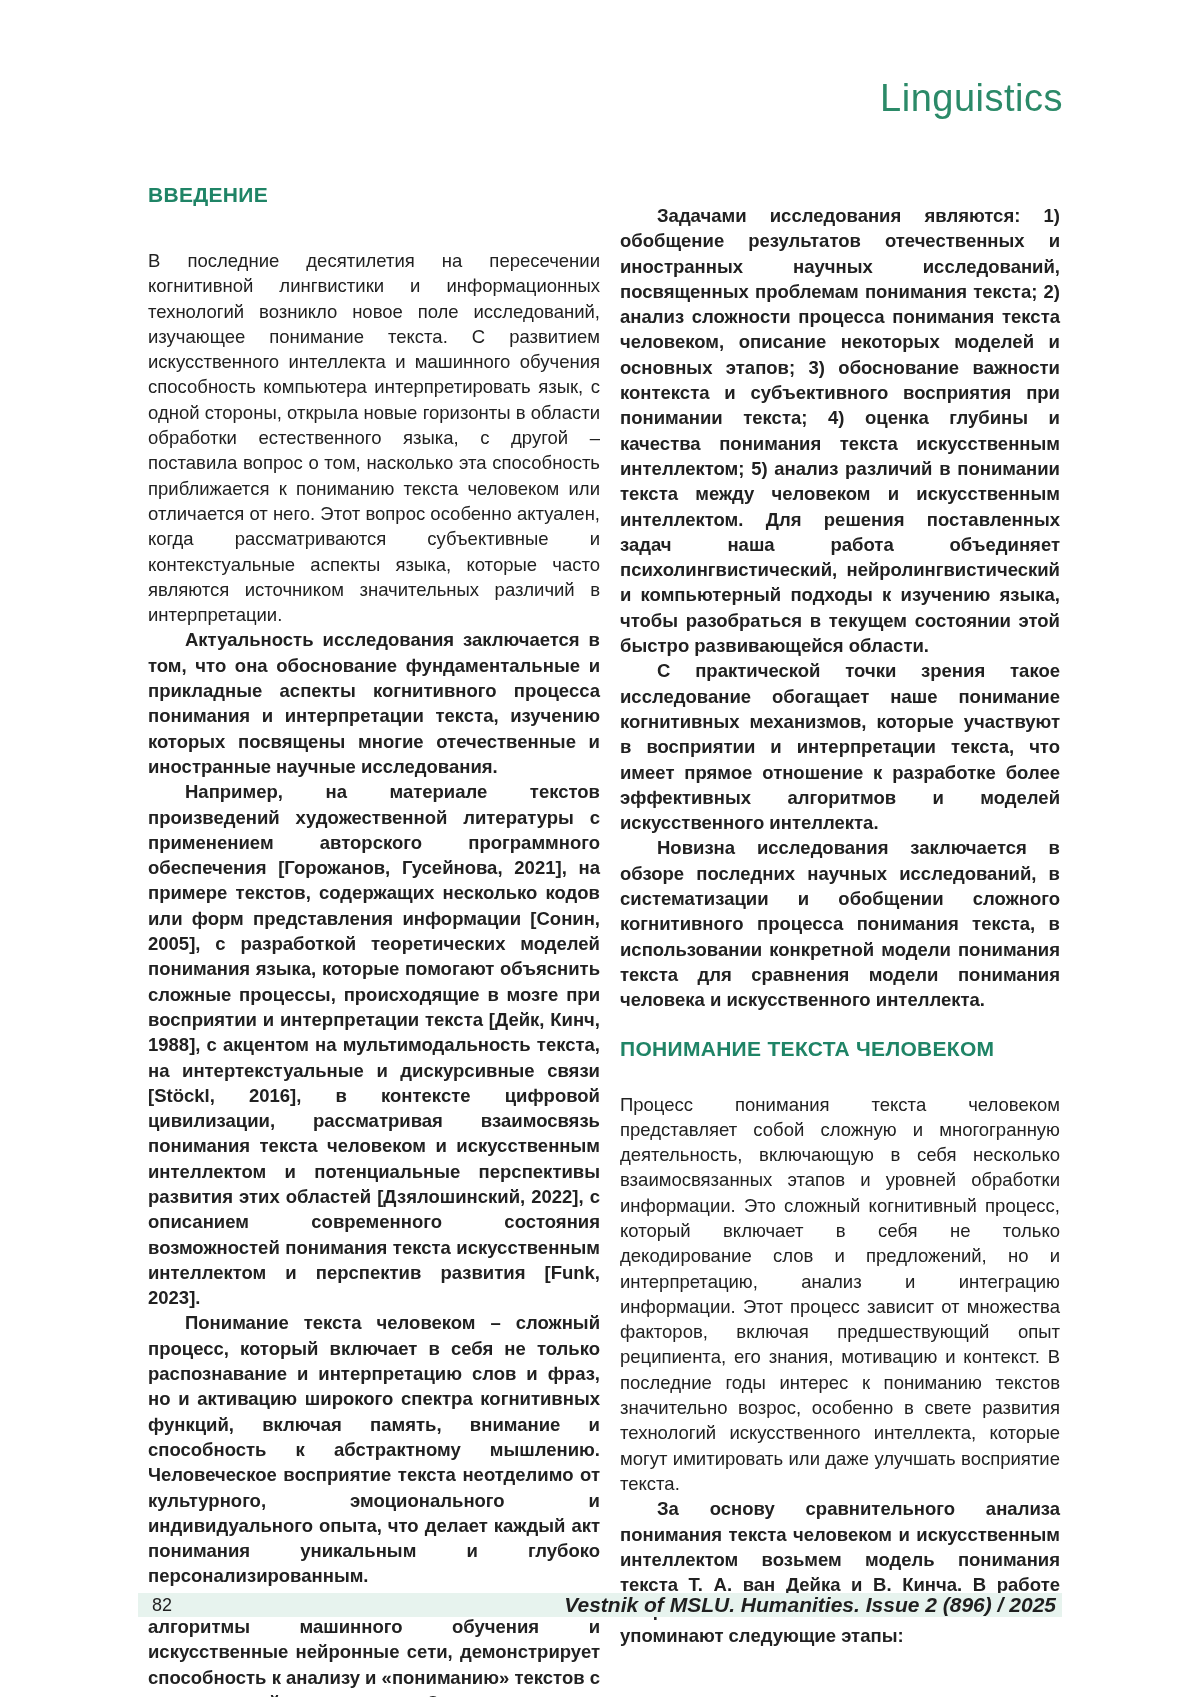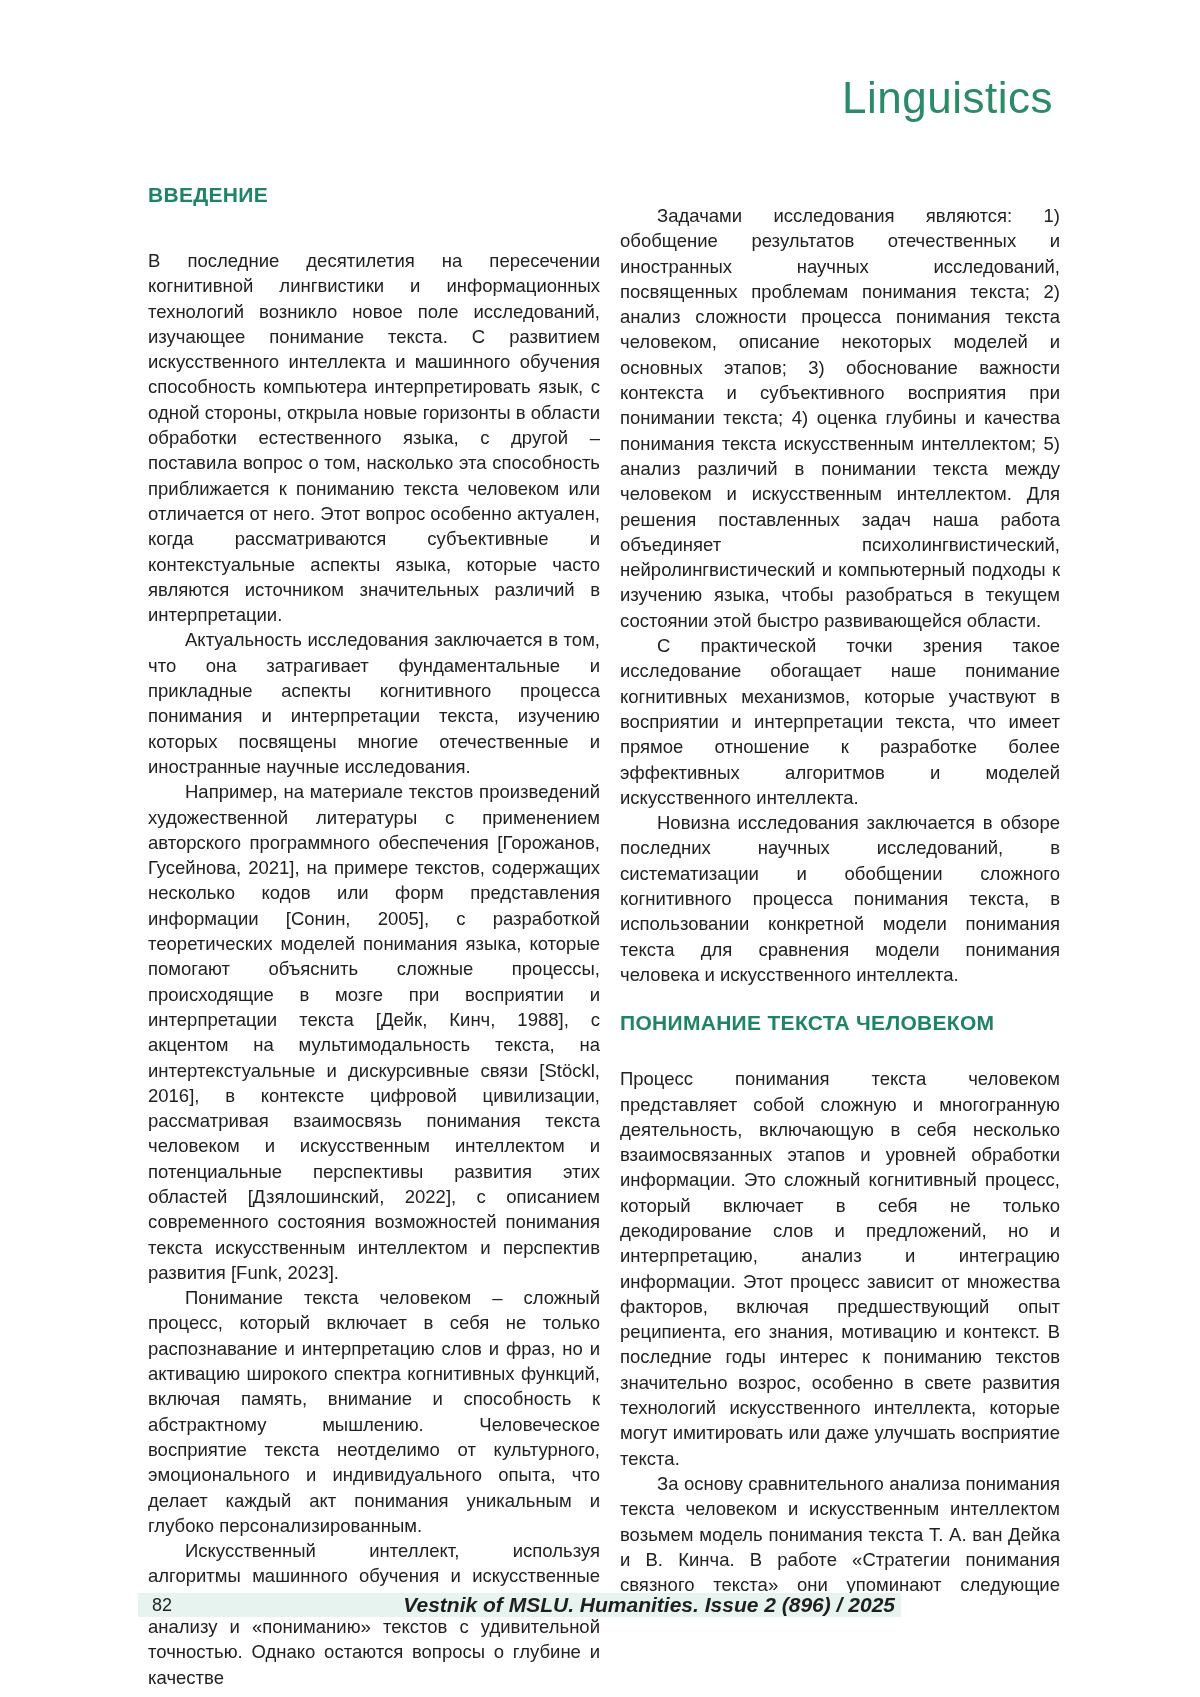--- a/index.html
+++ b/index.html
@@ -12,22 +12,22 @@
     width: 1200px;
     height: 1697px;
     background: #ffffff;
     font-family: "Liberation Sans", sans-serif;
     color: #212121;
     overflow: hidden;
   }
   .journal-section {
     position: absolute;
     top: 76px;
-    right: 147px;
-    font-size: 44px;
+    right: 137px;
+    font-size: 38px;
     line-height: 44px;
     font-weight: 400;
     color: #2b8a68;
     letter-spacing: 0.5px;
   }
   .col {
     position: absolute;
     font-size: 18.5px;
     line-height: 25.3px;
     text-align: justify;
@@ -54,26 +54,27 @@
   h2.section-heading.mid {
     margin-top: 24px;
     margin-bottom: 31px;
   }
   p.body-par {
     margin: 0;
     padding: 0;
   }
   p.body-par.indent {
     text-indent: 37px;
+    font-weight: bold;
   }
   .footer-bar {
     position: absolute;
     left: 138px;
     top: 1593px;
-    width: 763px;
+    width: 924px;
     height: 24px;
     background: #e7f3ee;
     display: flex;
     align-items: center;
     justify-content: space-between;
     padding: 0;
     box-sizing: border-box;
   }
   .footer-page-num {
     font-size: 18px;
@@ -91,21 +92,21 @@
 </head>
 <body>
 
 <div class="page">
 
   <div class="journal-section">Linguistics</div>
 
   <div class="col col-left">
     <h2 class="section-heading">ВВЕДЕНИЕ</h2>
     <p class="body-par">В последние десятилетия на пересечении когнитивной лингвистики и информационных технологий возникло новое поле исследований, изучающее понимание текста. С развитием искусственного интеллекта и машинного обучения способность компьютера интерпретировать язык, с одной стороны, открыла новые горизонты в области обработки естественного языка, с другой – поставила вопрос о том, насколько эта способность приближается к пониманию текста человеком или отличается от него. Этот вопрос особенно актуален, когда рассматриваются субъективные и контекстуальные аспекты языка, которые часто являются источником значительных различий в интерпретации.</p>
-    <p class="body-par indent">Актуальность исследования заключается в том, что она затрагивает фундаментальные и прикладные аспекты когнитивного процесса понимания и интерпретации текста, изучению которых посвящены многие отечественные и иностранные научные исследования.</p>
+    <p class="body-par indent">Актуальность исследования заключается в том, что она обоснование фундаментальные и прикладные аспекты когнитивного процесса понимания и интерпретации текста, изучению которых посвящены многие отечественные и иностранные научные исследования.</p>
     <p class="body-par indent">Например, на материале текстов произведений художественной литературы с применением авторского программного обеспечения [Горожанов, Гусейнова, 2021], на примере текстов, содержащих несколько кодов или форм представления информации [Сонин, 2005], с разработкой теоретических моделей понимания языка, которые помогают объяснить сложные процессы, происходящие в мозге при восприятии и интерпретации текста [Дейк, Кинч, 1988], с акцентом на мультимодальность текста, на интертекстуальные и дискурсивные связи [Stöckl, 2016], в контексте цифровой цивилизации, рассматривая взаимосвязь понимания текста человеком и искусственным интеллектом и потенциальные перспективы развития этих областей [Дзялошинский, 2022], с описанием современного состояния возможностей понимания текста искусственным интеллектом и перспектив развития [Funk, 2023].</p>
     <p class="body-par indent">Понимание текста человеком – сложный процесс, который включает в себя не только распознавание и интерпретацию слов и фраз, но и активацию широкого спектра когнитивных функций, включая память, внимание и способность к абстрактному мышлению. Человеческое восприятие текста неотделимо от культурного, эмоционального и индивидуального опыта, что делает каждый акт понимания уникальным и глубоко персонализированным.</p>
     <p class="body-par indent">Искусственный интеллект, используя алгоритмы машинного обучения и искусственные нейронные сети, демонстрирует способность к анализу и «пониманию» текстов с удивительной точностью. Однако остаются вопросы о глубине и качестве</p>
   </div>
 
   <div class="col col-right">
     <p class="body-par indent">Задачами исследования являются: 1) обобщение результатов отечественных и иностранных научных исследований, посвященных проблемам понимания текста; 2) анализ сложности процесса понимания текста человеком, описание некоторых моделей и основных этапов; 3) обоснование важности контекста и субъективного восприятия при понимании текста; 4) оценка глубины и качества понимания текста искусственным интеллектом; 5) анализ различий в понимании текста между человеком и искусственным интеллектом. Для решения поставленных задач наша работа объединяет психолингвистический, нейролингвистический и компьютерный подходы к изучению языка, чтобы разобраться в текущем состоянии этой быстро развивающейся области.</p>
     <p class="body-par indent">С практической точки зрения такое исследование обогащает наше понимание когнитивных механизмов, которые участвуют в восприятии и интерпретации текста, что имеет прямое отношение к разработке более эффективных алгоритмов и моделей искусственного интеллекта.</p>
     <p class="body-par indent">Новизна исследования заключается в обзоре последних научных исследований, в систематизации и обобщении сложного когнитивного процесса понимания текста, в использовании конкретной модели понимания текста для сравнения модели понимания человека и искусственного интеллекта.</p>
 

